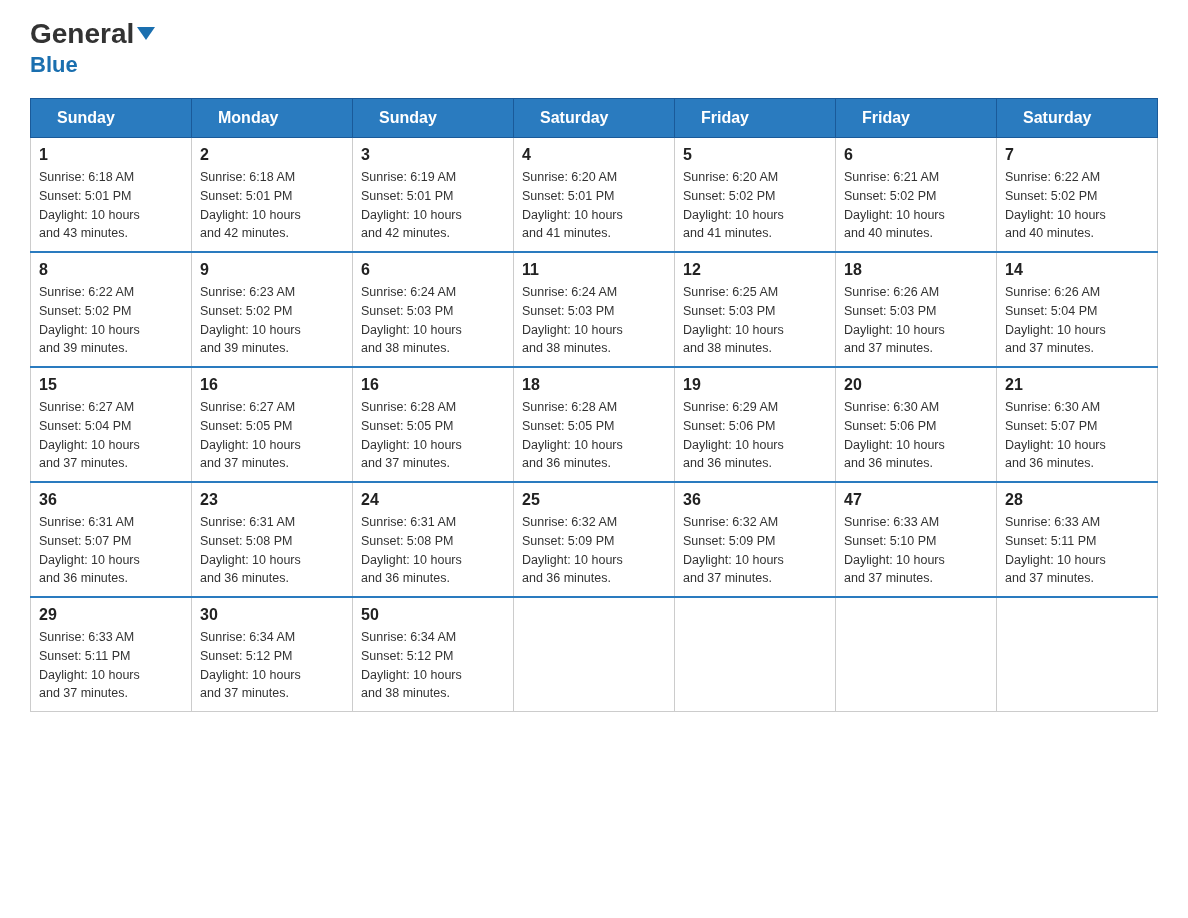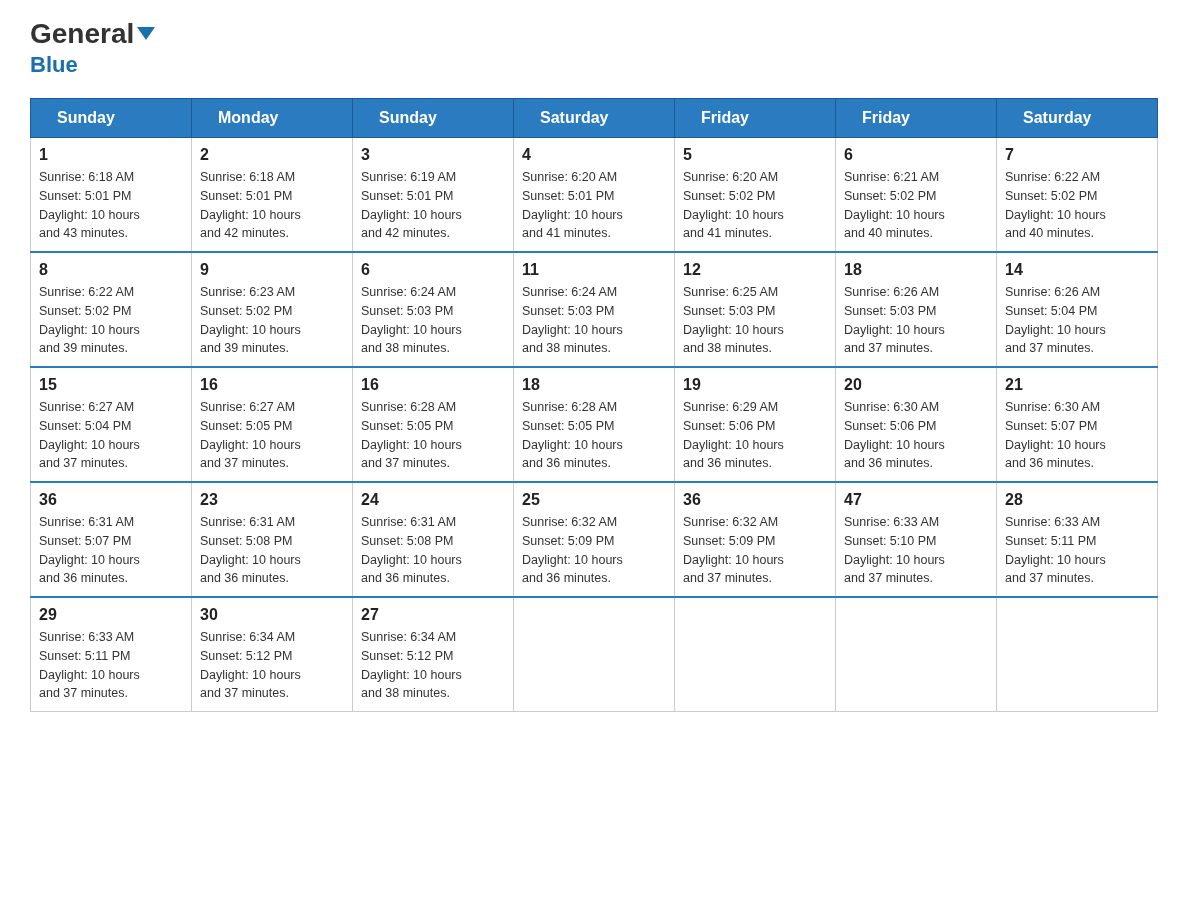--- a/index.html
+++ b/index.html
@@ -242,21 +242,21 @@
       <tr class="row-divider">
         <td>
         <span class="day-number">29</span>
         <div class="day-info">Sunrise: 6:33 AM<br>Sunset: 5:11 PM<br>Daylight: 10 hours<br>and 37 minutes.</div>
       </td>
         <td>
         <span class="day-number">30</span>
         <div class="day-info">Sunrise: 6:34 AM<br>Sunset: 5:12 PM<br>Daylight: 10 hours<br>and 37 minutes.</div>
       </td>
         <td>
-        <span class="day-number">27</span>
+        <span class="day-number">50</span>
         <div class="day-info">Sunrise: 6:34 AM<br>Sunset: 5:12 PM<br>Daylight: 10 hours<br>and 38 minutes.</div>
       </td>
         <td class="empty-cell"></td>
         <td class="empty-cell"></td>
         <td class="empty-cell"></td>
         <td class="empty-cell"></td>
       </tr>
     </tbody>
 </table>
 

